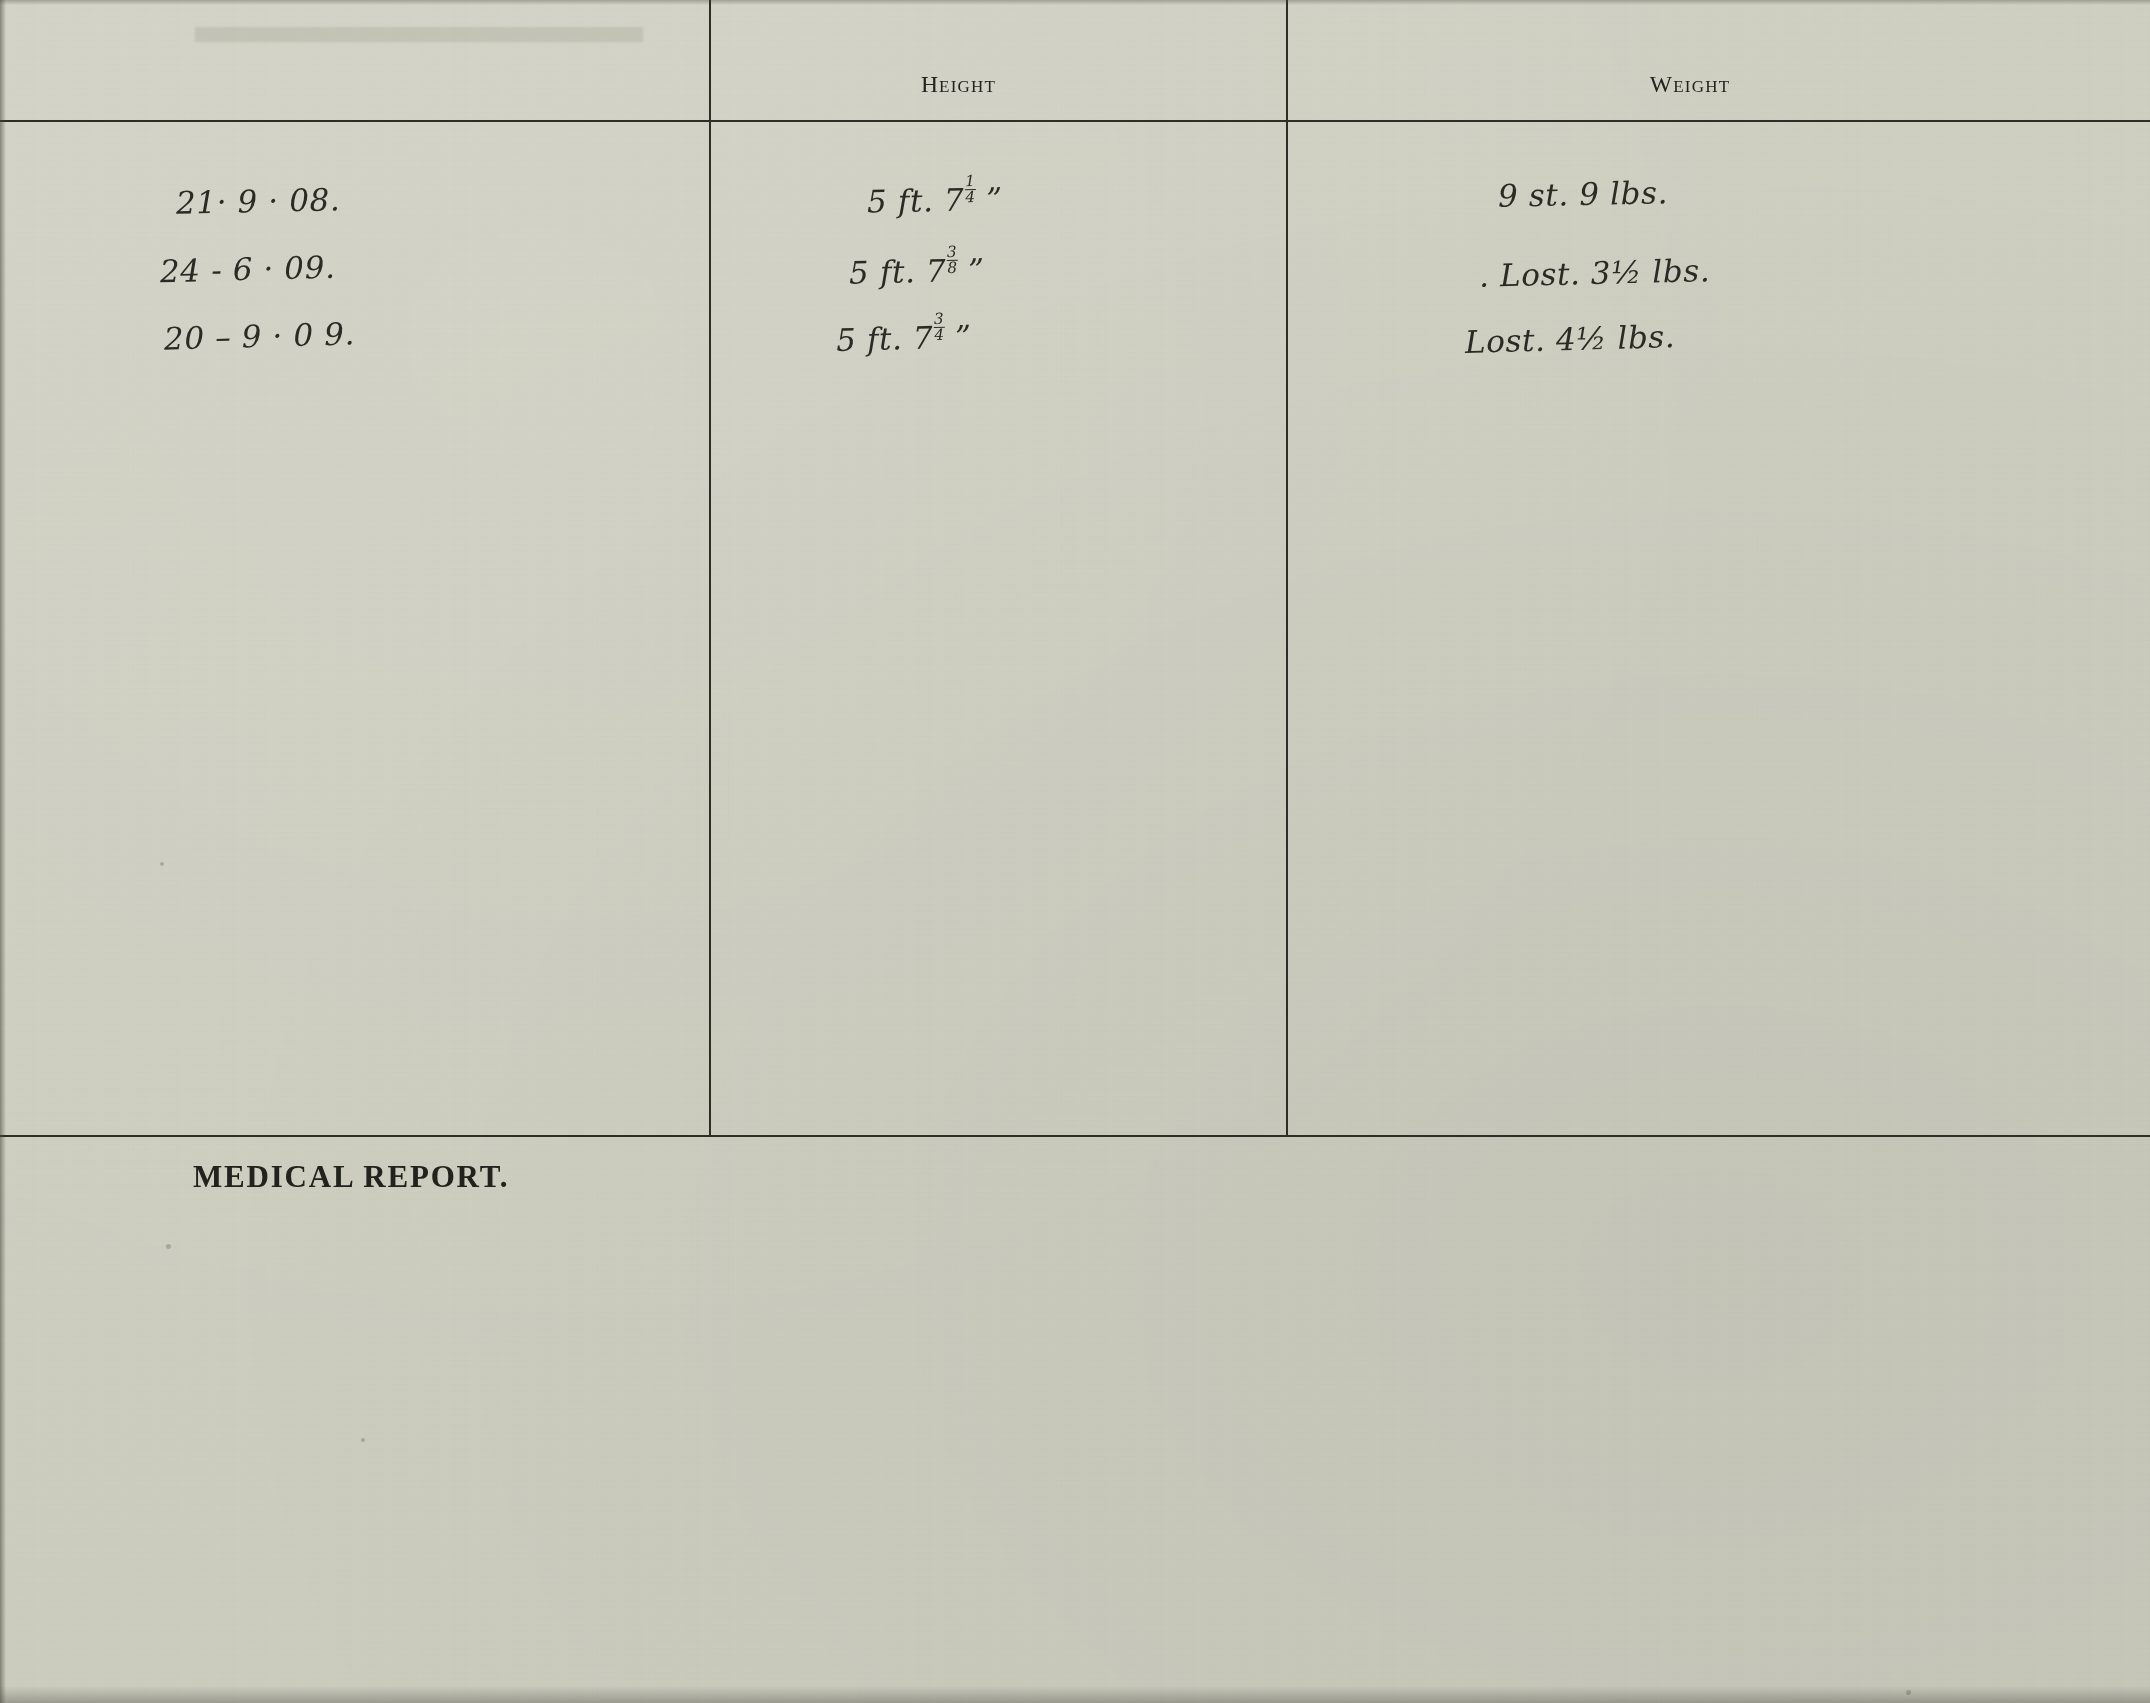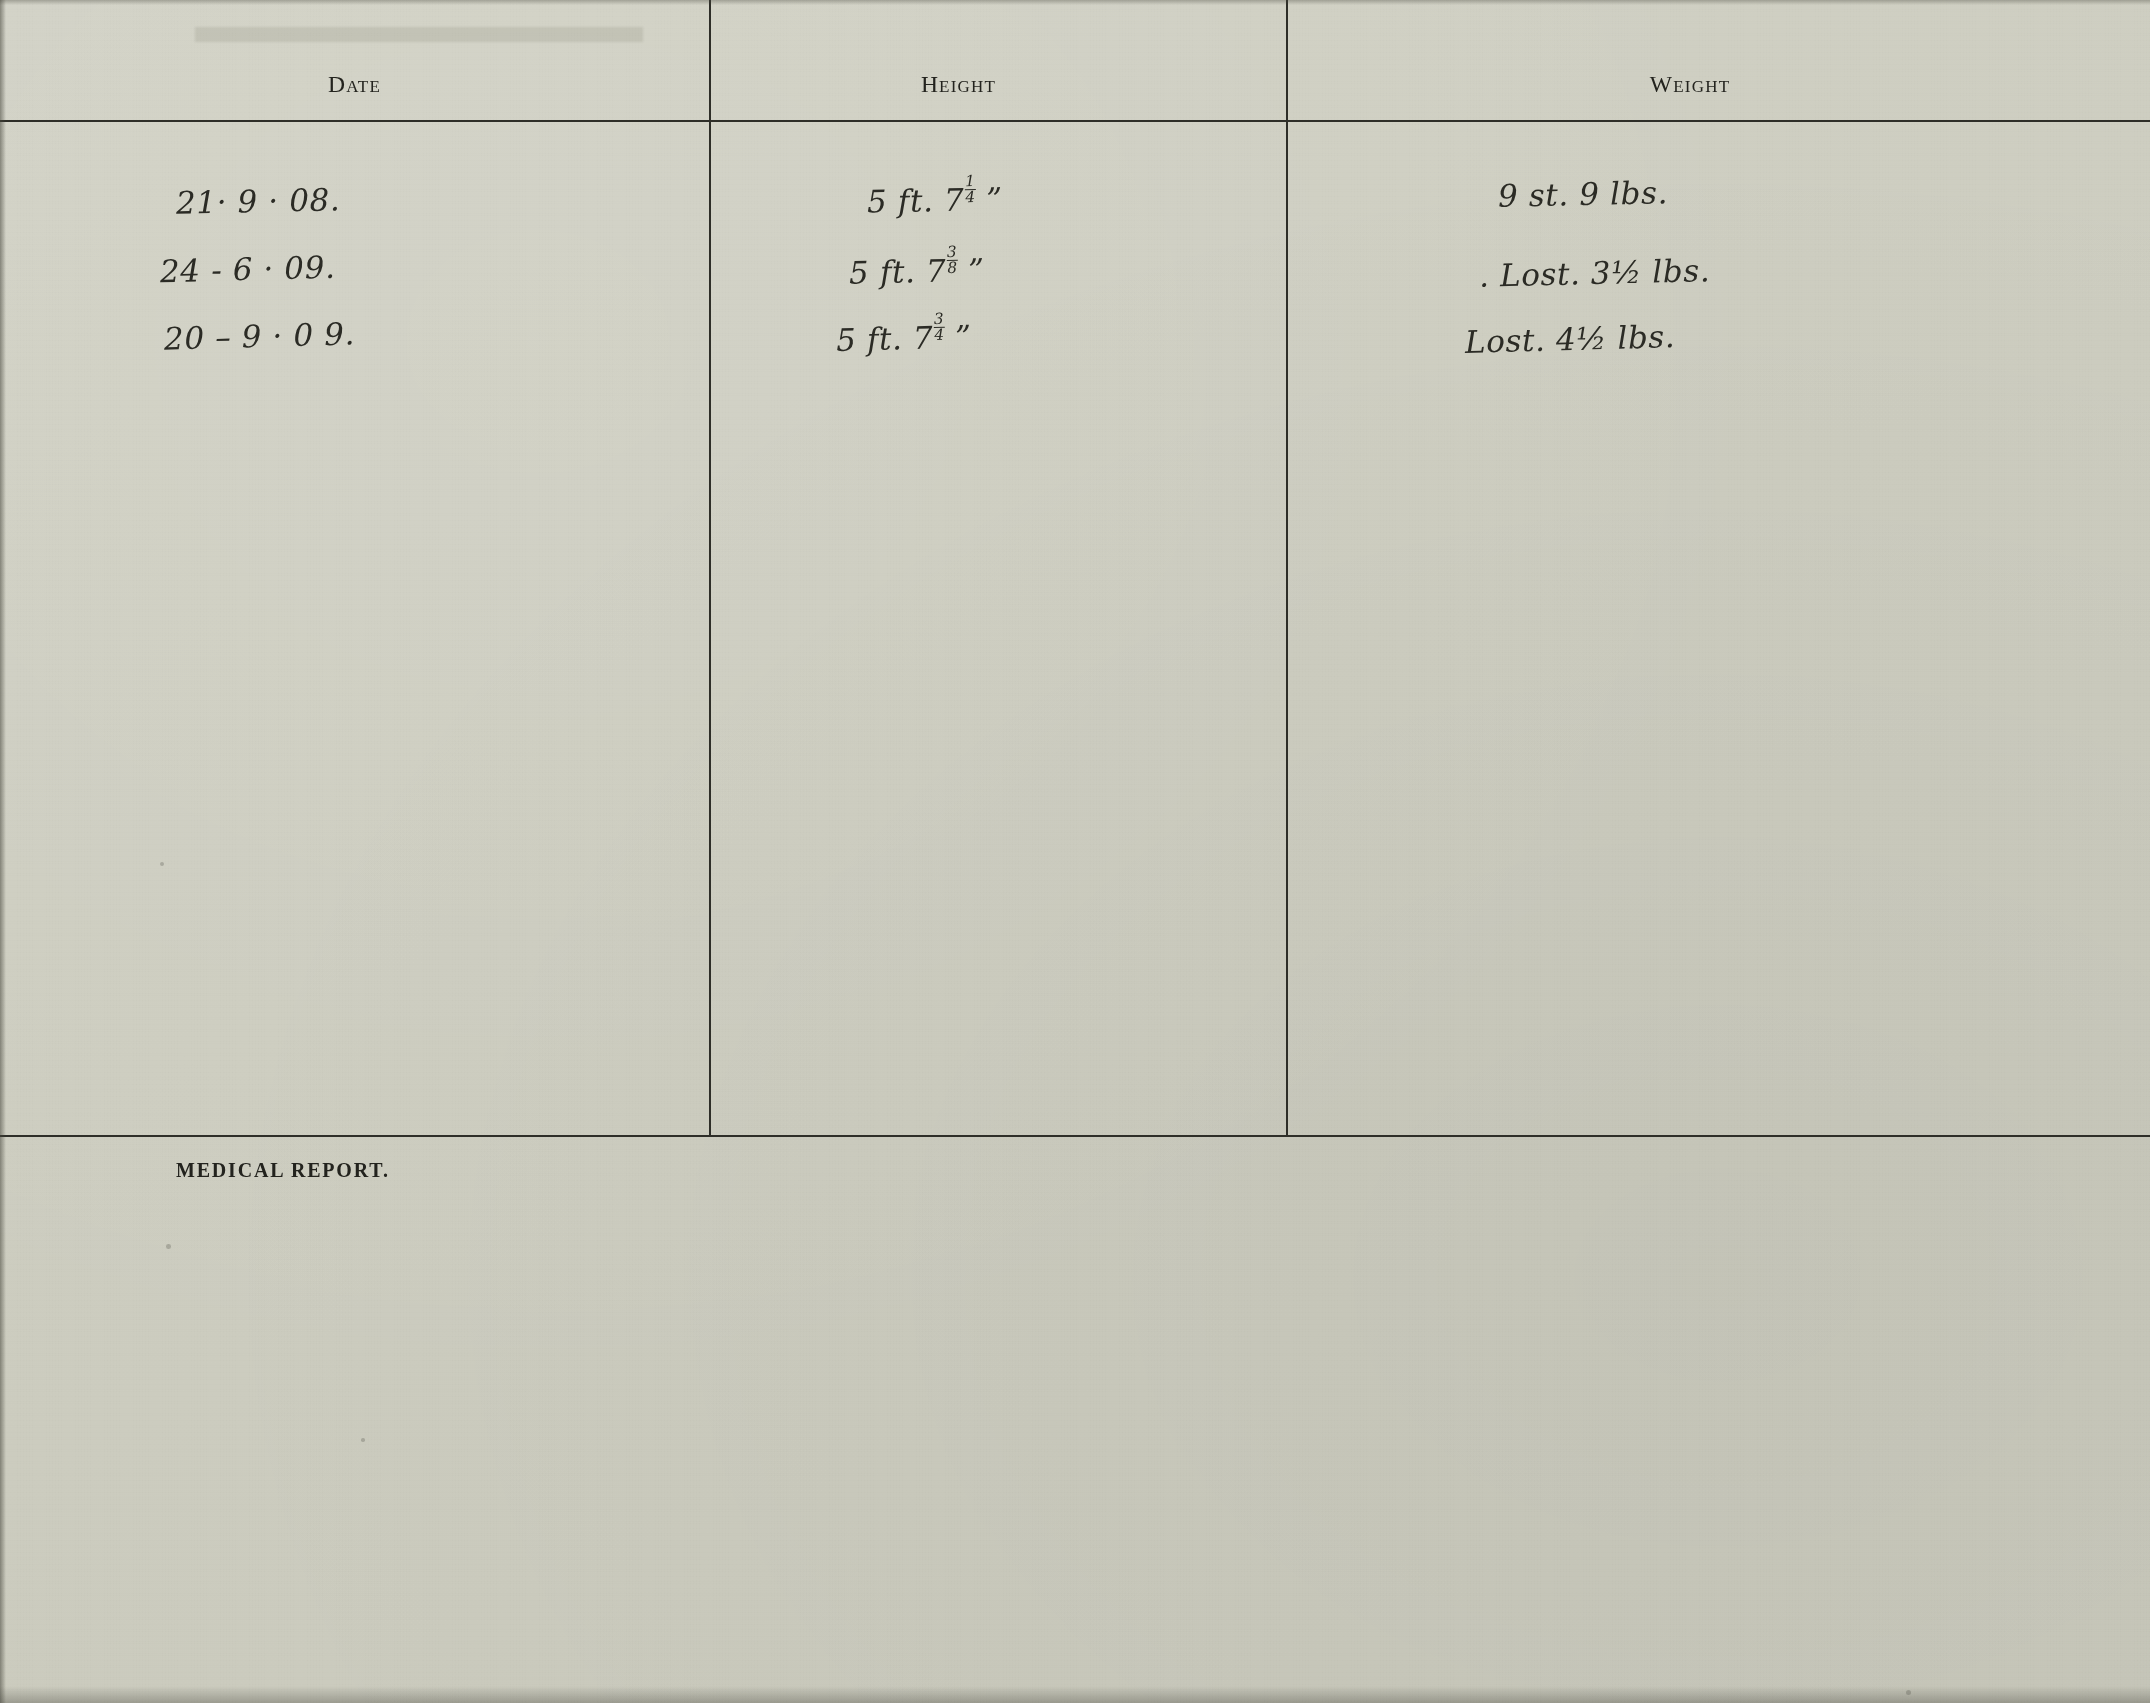--- a/index.html
+++ b/index.html
@@ -100,25 +100,25 @@
     text-align: center;
     vertical-align: 0.45em;
     margin-left: 1.2px;
     transform: translateY(-1.2px);
   }
   .frac .num { display: block; }
   .frac .den { display: block; border-top: 1.2px solid #2b2b25; }
 
   .medical-report {
     position: absolute;
-    left: 176px;
+    left: 193px;
     top: 1159px;
     font-family: "Liberation Serif", serif;
     font-weight: bold;
-    font-size: 20px;
+    font-size: 31px;
     letter-spacing: 1.8px;
     color: #23231e;
   }
 
   .smudge {
     position: absolute;
     border-radius: 50%;
     background: rgba(60,60,50,0.25);
   }
 
@@ -139,23 +139,20 @@
 
   <div class="grain"></div>
   <div class="ghost-top"></div>
 
   <div class="rule-h" style="left:0px; top:120px; width:2151px;"></div>
   <div class="rule-h" style="left:0px; top:1135px; width:2151px;"></div>
 
   <div class="rule-v" style="left:709px; top:0px; height:1135px;"></div>
   <div class="rule-v" style="left:1286px; top:0px; height:1135px;"></div>
 
-  <div class="hdr" style="left:0px; top:71px; width:709px;">
-    <span>Date</span>
-  </div>
 
   <div class="hdr" style="left:711px; top:71px; width:495px;">
     <span>Height</span>
   </div>
 
   <div class="hdr" style="left:1287px; top:71px; width:806px;">
     <span>Weight</span>
   </div>
 
   <div class="hand" style="left:176px; top:183px;">

